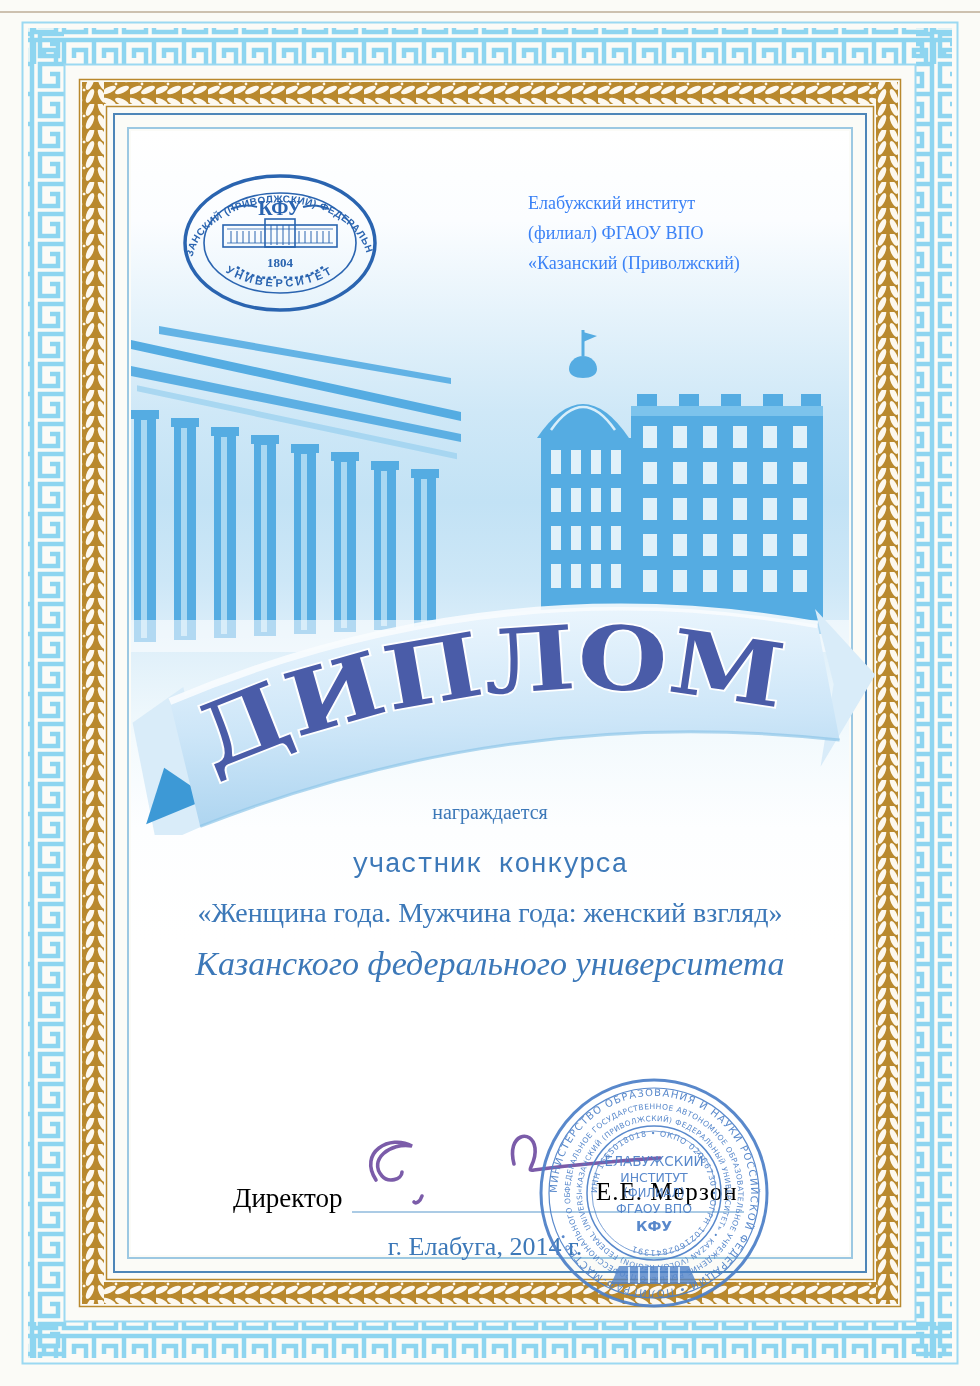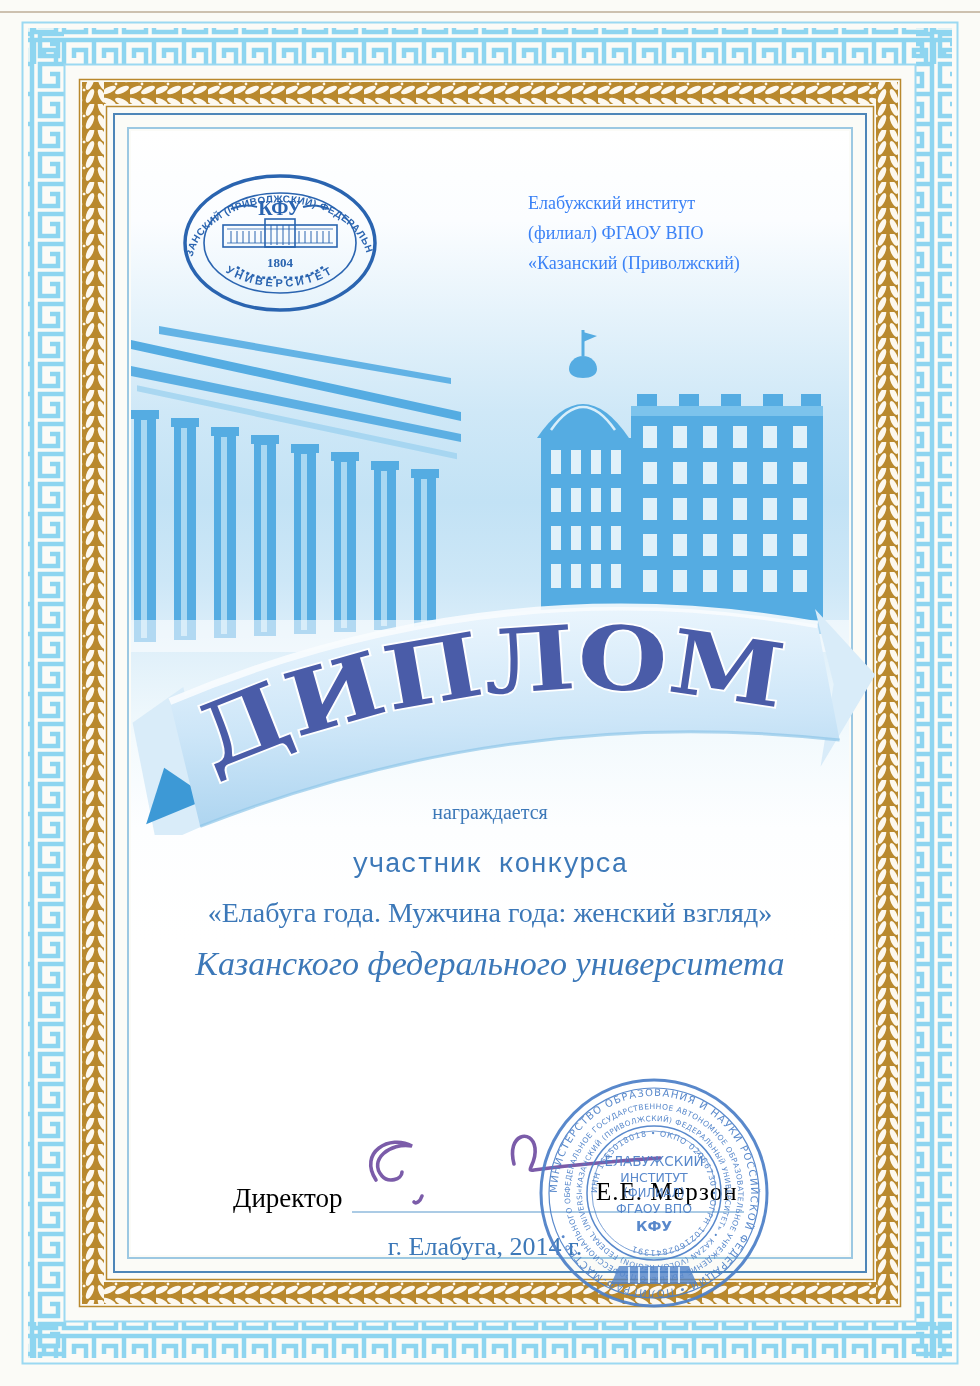--- a/index.html
+++ b/index.html
@@ -229,21 +229,21 @@
       <path d="M52,140 Q378,16 702,86" stroke="#f8fcfe" stroke-width="7" fill="none" opacity=".9"></path>
       <path d="M78,266 Q394,154 720,202" stroke="#8fc6e8" stroke-width="3" fill="none" opacity=".7"></path>
       <text font-family="DejaVu Serif,serif" font-size="88" font-weight="bold" fill="#4a5ca8" stroke="#ffffff" stroke-width="3.5" style="paint-order:stroke">
         <textPath href="#titlePath" startOffset="6" textLength="580" lengthAdjust="spacingAndGlyphs">ДИПЛОМ</textPath>
       </text>
     </g>
   </svg>
 
   <div class="abs body-line t-award">награждается</div>
   <div class="abs body-line t-role">участник конкурса</div>
-  <div class="abs body-line t-contest">«Елабуга года. Мужчина года: женский взгляд»</div>
+  <div class="abs body-line t-contest">«Женщина года. Мужчина года: женский взгляд»</div>
   <div class="abs body-line t-univ">Казанского федерального университета</div>
 
   <div class="abs t-director">Директор</div>
   <div class="abs sig-underline"></div>
   <div class="abs t-merzon">Е.Е. Мерзон</div>
   <div class="abs t-place">г. Елабуга, 2014 г.</div>
 
   <svg class="abs" style="left:338px;top:1118px" width="330" height="105" viewBox="0 0 330 105">
     <g fill="none" stroke="#7b5ca9" stroke-width="3.6" stroke-linecap="round">
       <path d="M38 62 C20 34 52 16 74 28 C52 24 30 42 44 58 C50 65 64 62 64 54"></path>

